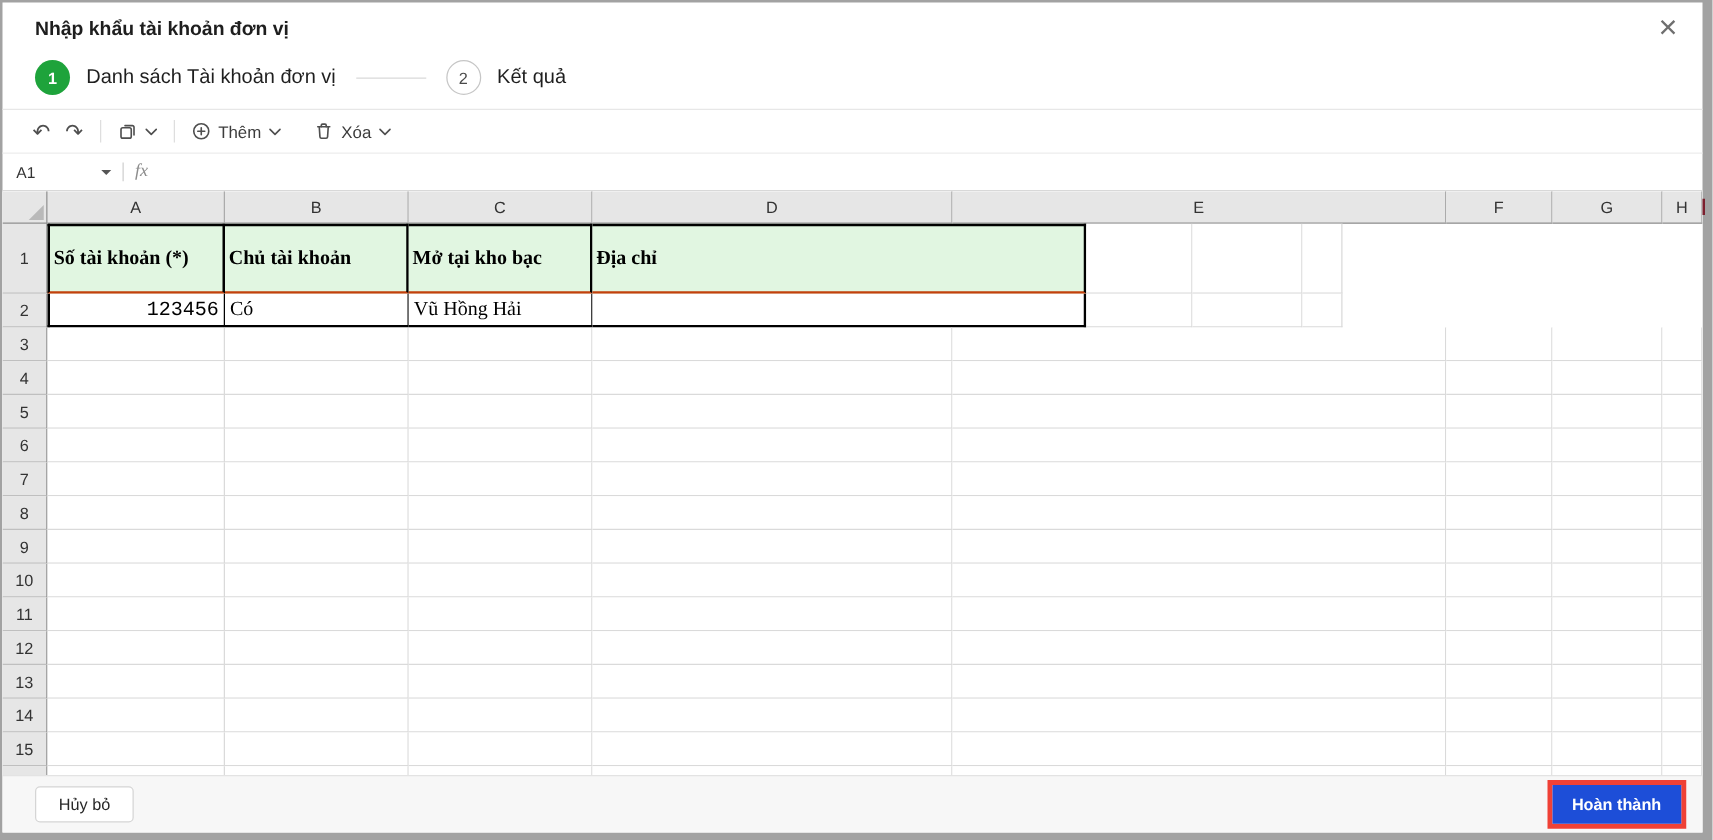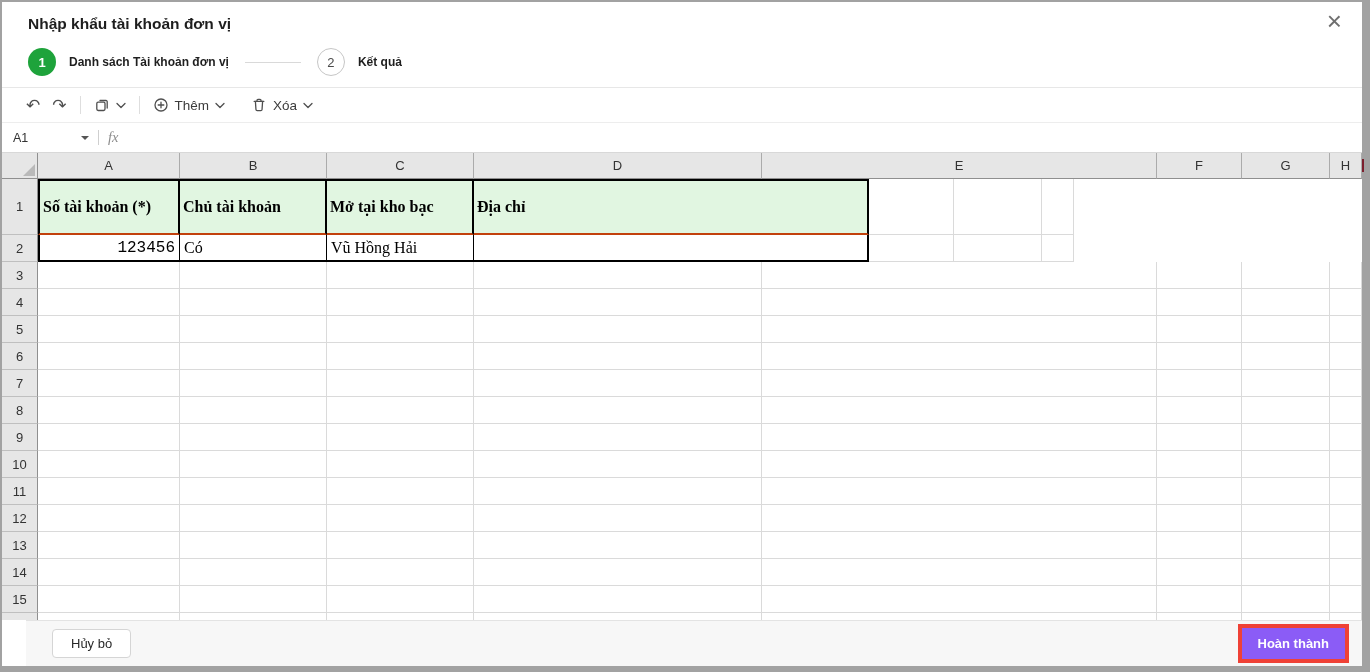--- a/index.html
+++ b/index.html
@@ -12,21 +12,21 @@
   
   .dlg-header { position:relative; height:86px; padding:13px 26px 0; border-bottom:1px solid #e7e7e7; flex:none; }
   .dlg-title { font-size:15.5px; font-weight:bold; color:#1e1e1e; }
   .close-btn { position:absolute; top:4px; right:20px; font-size:26px; color:#6f6f6f;
                cursor:pointer; line-height:1.2; }
   .stepper { display:flex; align-items:center; margin-top:15px; }
   .step-circle { width:28px; height:28px; border-radius:50%; display:flex; align-items:center;
                  justify-content:center; font-size:13px; flex:none; }
   .step-circle.active { background:#1ea33b; color:#fff; font-weight:bold; }
   .step-circle.inactive { background:#fff; border:1px solid #c6c6c6; color:#4a4a4a; }
-  .step-label { font-size:12px; color:#1f1f1f; font-weight:700; margin-left:13px; }
+  .step-label { font-size:16px; color:#1f1f1f; font-weight:400; margin-left:13px; }
   .step-line { width:56px; height:1px; background:#d9d9d9; margin:0 16px; }
 
   
   .toolbar { height:35px; border-bottom:1px solid #ededed; display:flex; align-items:center;
              padding:0 18px; flex:none; }
   .tb-btn { display:flex; align-items:center; gap:6px; padding:4px 6px; color:#3c3c3c;
             font-size:13.5px; cursor:pointer; }
   .arrow-glyph { font-size:17px; color:#4f4f4f; line-height:1; }
   .tb-divider { width:1px; height:18px; background:#dedede; margin:0 7px; }
   .tb-gap { width:14px; }
@@ -61,25 +61,25 @@
            border-right:2px solid #000; font-weight:bold; display:flex; align-items:center; padding:0 3px; }
   .hcell.first { border-left:2px solid #000; }
   .dcell { border-right:1px solid #000; border-bottom:2px solid #000; display:flex;
            align-items:center; padding:0 4px; }
   .dcell.first { border-left:2px solid #000; }
   .dcell.last { border-right:2px solid #000; }
   .dcell.right { justify-content:flex-end;font-family:Liberation Mono, monospace; }
 
   
   .footer { height:46px; flex:none; background:#f7f7f7; border-top:1px solid #e3e3e3;
-            display:flex; align-items:center; justify-content:space-between; padding:0 13px 0 26px;margin-left:24px; }
+            display:flex; align-items:center; justify-content:space-between; padding:0 13px 0 26px; }
   .cancel-btn { background:#fff; border:1px solid #d5d5d5; border-radius:4px; padding:6px 18px;
                 font-size:13px; color:#282828; cursor:pointer; }
   .annotation-box { border:4px solid #ef4136; }
-  .complete-btn { display:block; background:#8b5cf6; color:#fff; border:none; padding:8px 16px;
+  .complete-btn { display:block; background:#1d4ed8; color:#fff; border:none; padding:8px 16px;
                   font-size:13px; font-weight:bold; cursor:pointer; }
 
   .bg-artifact { position:absolute; left:1362px; top:159px; width:2px; height:13px; background:#7c1f2e; }
 </style>
 </head>
 <body>
 
 <div class="dialog">
 
   <div class="dlg-header">

